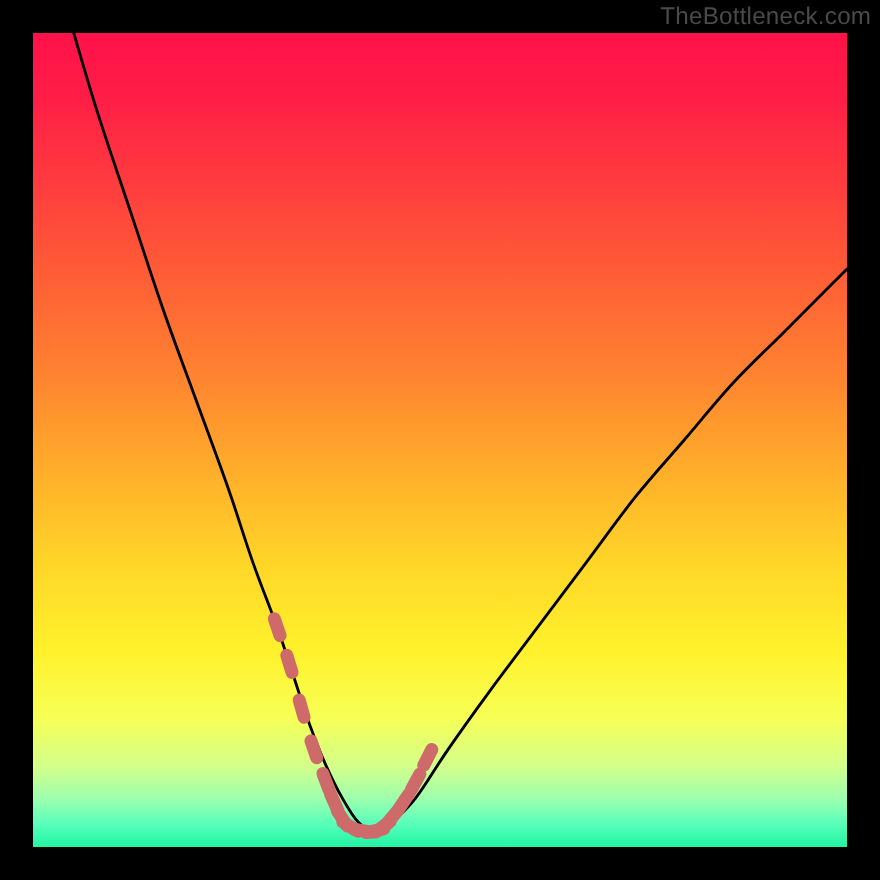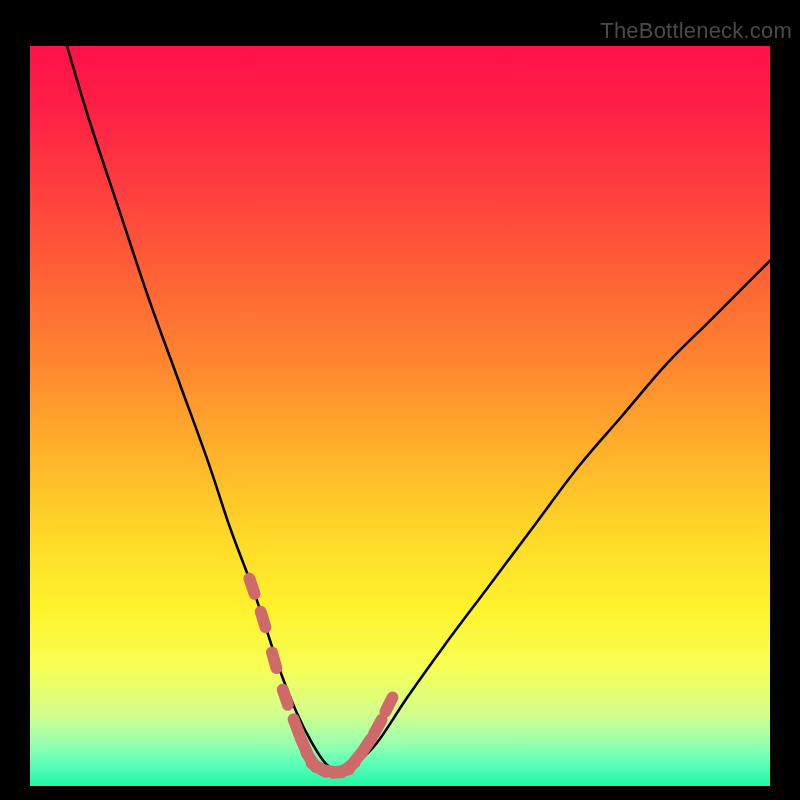--- a/index.html
+++ b/index.html
@@ -9,21 +9,20 @@
     height: 800px;
     background: #000;
     overflow: hidden;
     font-family: Arial, Helvetica, sans-serif;
   }
   .outer {
     position: relative;
     width: 800px;
     height: 735px;
     background: #000;
-    margin-top: 16px;
   }
   .watermark {
     position: absolute;
     top: 2px;
     right: 8px;
     color: #4a4a4a;
     font-size: 22px;
     letter-spacing: 0.2px;
     z-index: 10;
   }

